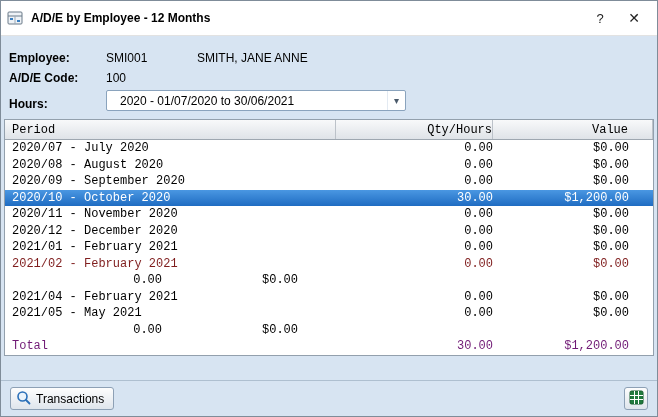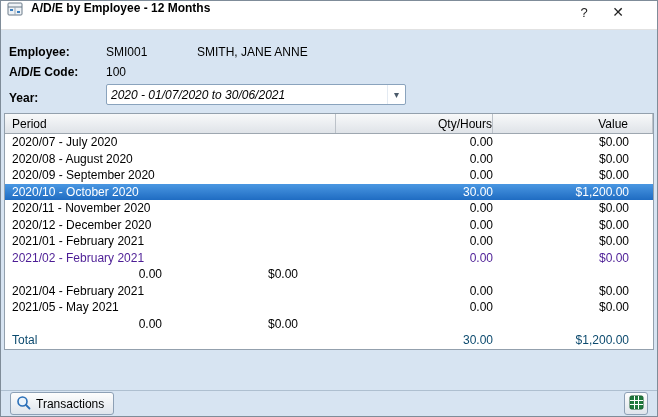--- a/index.html
+++ b/index.html
@@ -10,23 +10,23 @@
   }
   .window {
     width:658px; height:417px;
     background:#d7e4f2;
     border:1px solid #7f8c99;
     display:flex; flex-direction:column;
     overflow:hidden;
   }
   
   .titlebar {
-    height:29px; background:#ffffff;
-    display:flex; 
-    padding:0 26px 0 6px;
+    height:35px; background:#ffffff;
+    display:flex; align-items:center;
+    padding:0 10px 0 6px;
     border-bottom:1px solid #e2e2e2;
     flex:0 0 auto;
   }
   .app-icon { width:17px; height:16px; margin-right:7px; flex:0 0 auto; }
   .title-text { font-weight:bold; font-size:12px; }
   .titlebar-spacer { flex:1; }
   .tb-btn {
     width:26px; height:22px; display:flex; align-items:center; justify-content:center;
     font-size:13px; color:#222; cursor:default; background:transparent; border:none;
   }
@@ -36,53 +36,53 @@
   .form-row { display:flex; align-items:flex-end; height:20px; }
   .form-row.year-row { height:24px; margin-top:2px; }
   .f-label { font-weight:bold; flex:0 0 97px; }
   .f-code-emp { flex:0 0 91px; }
   .f-code-ade { flex:0 0 63px; }
   .combo {
     width:300px; height:21px; background:#ffffff;
     border:1px solid #8aa3bd; border-radius:2px;
     display:flex; align-items:center;
   }
-  .combo-text { flex:1; padding:0 4px; white-space:nowrap; overflow:hidden;font-style:italic; }
+  .combo-text { flex:1; padding:0 13px; white-space:nowrap; overflow:hidden; }
   .combo-arrow {
     flex:0 0 18px; height:100%; display:flex; align-items:center; justify-content:center;
     color:#4a5a6a; font-size:10px; border-left:1px solid #e3eaf2;
   }
   
   .grid {
     margin:0 3px; height:237px; flex:0 0 auto;
     background:#ffffff; border:1px solid #93a0ad;
-    display:flex; flex-direction:column; overflow:hidden;
+    display:flex; flex-direction:column; overflow:hidden;font-family:Liberation Mono, monospace;
   }
   .ghead {
     height:20px; flex:0 0 auto; display:flex;
     background:linear-gradient(#f8f9fa,#dfe3e8);
     border-bottom:1px solid #9ea7b0;
     font-size:12px;
   }
   .ghead .cell { border-right:1px solid #bcc2c9; }
   .cell { display:flex; align-items:center; }
   .col-period { flex:1; padding-left:7px; }
   .col-qty { width:157px; justify-content:flex-end; }
   .col-val { width:160px; justify-content:flex-end; padding-right:24px; }
   .trow { height:16.5px; display:flex; flex:0 0 auto; background:#ffffff; }
   .trow.selected {
     background:linear-gradient(#4a97e2,#1f6cc2);
     color:#ffffff;
   }
-  .trow.current { color:#4c1d95; }
-  .trow.total-row { color:#0c4a6e; }
+  .trow.current { color:#7f1d1d; }
+  .trow.total-row { color:#701a75; }
   
   .spacer { flex:1; }
   .footer {
-    height:26px; flex:0 0 auto;
+    height:36px; flex:0 0 auto;
     border-top:1px solid #aebfd0;
     display:flex; align-items:center;
     padding:0 9px;
     background:#d7e4f2;
   }
   .btn {
     height:23px; display:inline-flex; align-items:center;
     padding:0 9px 0 5px; gap:5px;
     background:linear-gradient(#fdfdfd,#dfe5ec);
     border:1px solid #8da0b5; border-radius:3px;
@@ -120,21 +120,21 @@
     <div class="form-row">
       <span class="f-label">Employee:</span>
       <span class="f-code-emp">SMI001</span>
       <span>SMITH, JANE ANNE</span>
     </div>
     <div class="form-row">
       <span class="f-label">A/D/E Code:</span>
       <span class="f-code-ade">100</span>
     </div>
     <div class="form-row year-row">
-      <span class="f-label">Year:</span>
+      <span class="f-label">Hours:</span>
       <div class="combo">
         <span class="combo-text">2020 - 01/07/2020 to 30/06/2021</span>
         <span class="combo-arrow">▾</span>
       </div>
     </div>
   </div>
 
   <div class="grid">
     <div class="ghead">
       <div class="cell col-period">Period</div>

